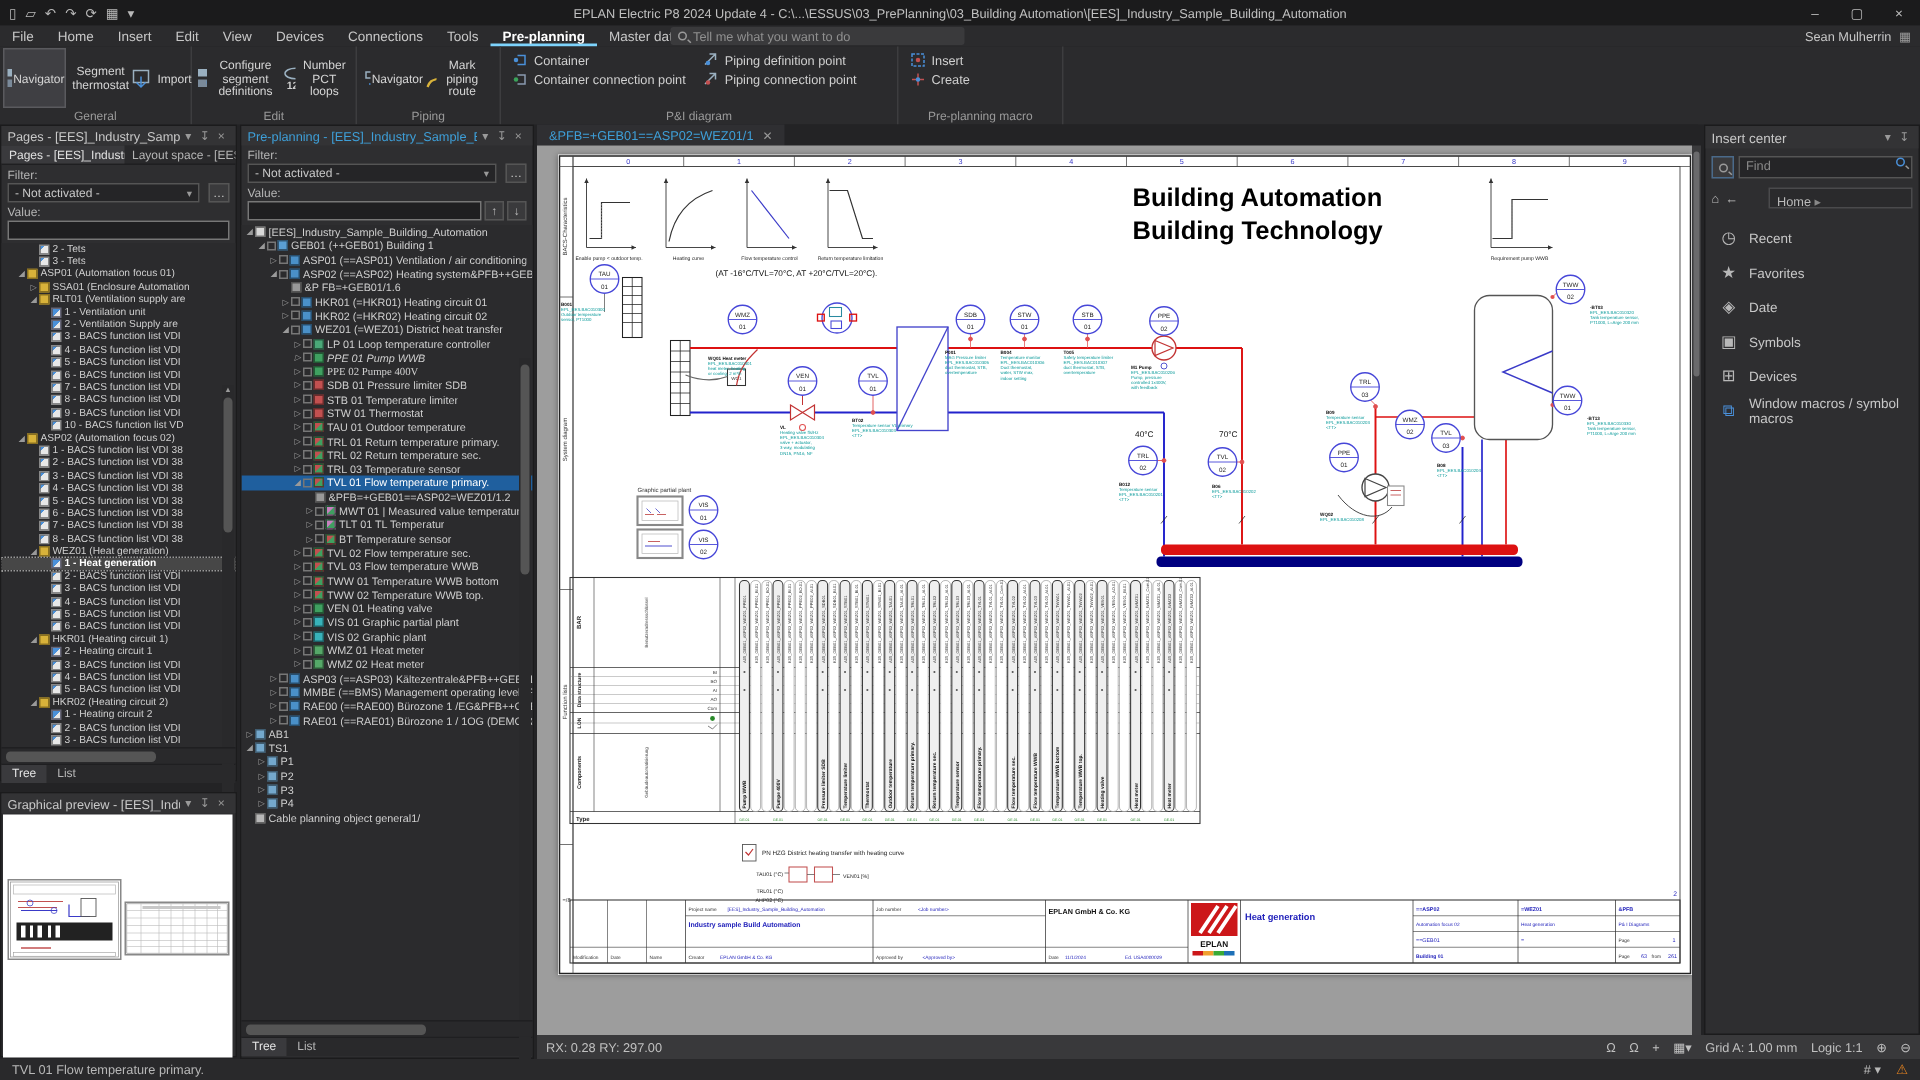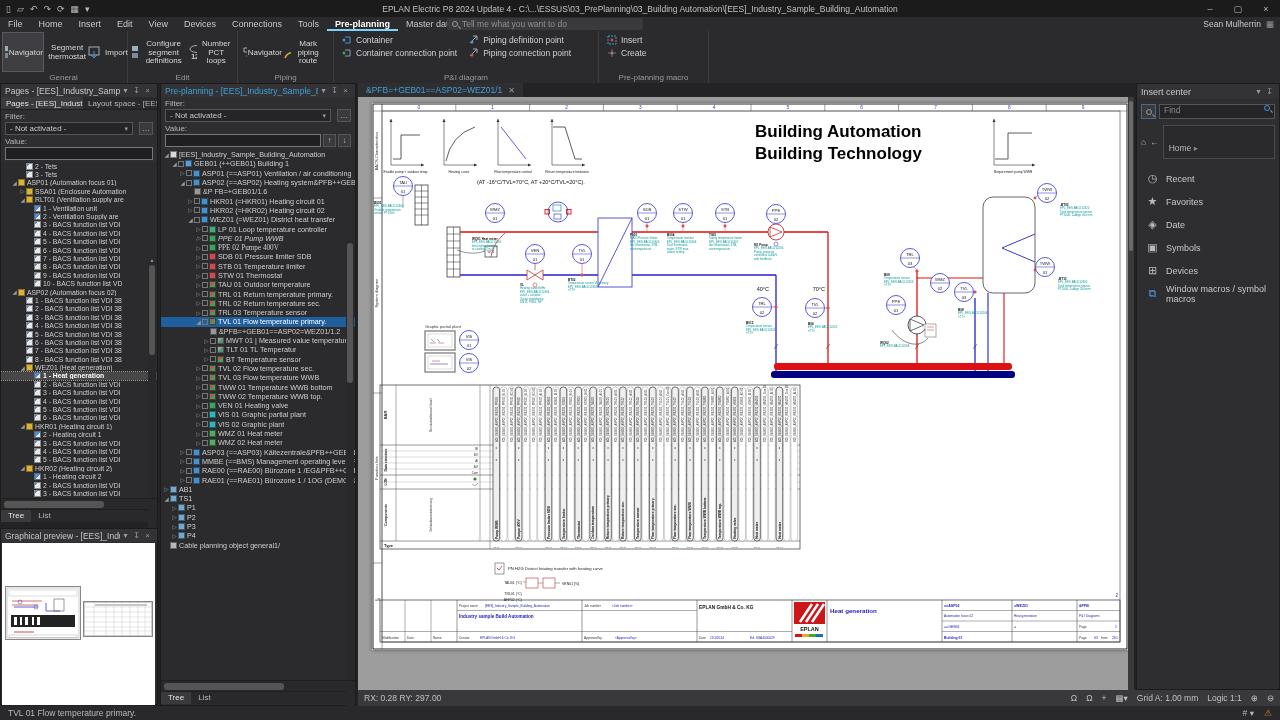--- a/index.html
+++ b/index.html
@@ -75,21 +75,21 @@
   #page{position:absolute;left:14px;top:6px;width:756px;height:547px;background:#ffffff;box-shadow:0 0 4px rgba(0,0,0,.4);}
   #editor-vscroll{left:1128px;top:97px;width:6px;height:593px;background:#3a3a3c;}
   #editor-vscroll div{position:absolute;left:1px;top:4px;width:4px;height:150px;background:#6a6a6c;border-radius:2px;}
   svg text{font-family:"Liberation Sans",sans-serif;}
   
   #insertc{left:1136px;top:83px;width:144px;height:607px;background:#2e2e30;border:1px solid #1b1b1c;}
   #find-row{display:flex;margin:5px 4px 0;gap:3px;align-items:center;}
   #find-btn{width:15px;height:15px;background:#3a3a3c;border:1px solid #4a6a8a;display:flex;align-items:center;justify-content:center;}
   #find-input{flex:1;height:15px;background:#252527;border:1px solid #555;color:#bbb;font-size:8.5px;padding:0 4px;display:flex;align-items:flex-start;}
   #crumb-row{display:flex;margin:6px 4px 0;gap:4px;align-items:center;font-size:8.5px;color:#bbb;}
-  #crumb-box{flex:1;border:1px solid #4a4a4c;height:14px;line-height:13px;padding:16px 5px;background:#2a2a2c;}
+  #crumb-box{flex:1;border:1px solid #4a4a4c;height:14px;line-height:13px;padding:2px 5px;background:#2a2a2c;margin-left:16px;}
   .ic-item{display:flex;align-items:center;gap:7px;height:23px;padding:0 9px;font-size:9px;color:#c8c8c8;}
   .ic-ic{width:13px;text-align:center;font-size:11px;color:#b8b8b8;flex:none;}
   
   #statusbar{left:358px;top:690px;width:922px;height:16px;background:#39393b;display:flex;align-items:center;font-size:8.5px;color:#c0c0c0;padding:0 6px;}
   #statusbar .right{margin-left:auto;display:flex;gap:9px;align-items:center;}
   #bottombar{left:0;top:706px;width:1280px;height:14px;background:#29292b;display:flex;align-items:center;padding:0 8px;font-size:8.5px;color:#b8b8b8;}
   #bottombar .right{margin-left:auto;display:flex;gap:10px;align-items:center;}
   .warn{color:#e08020;font-size:9px;}
   
   #prev-white{position:absolute;left:1px;top:14px;width:153px;height:162px;background:#fff;}

